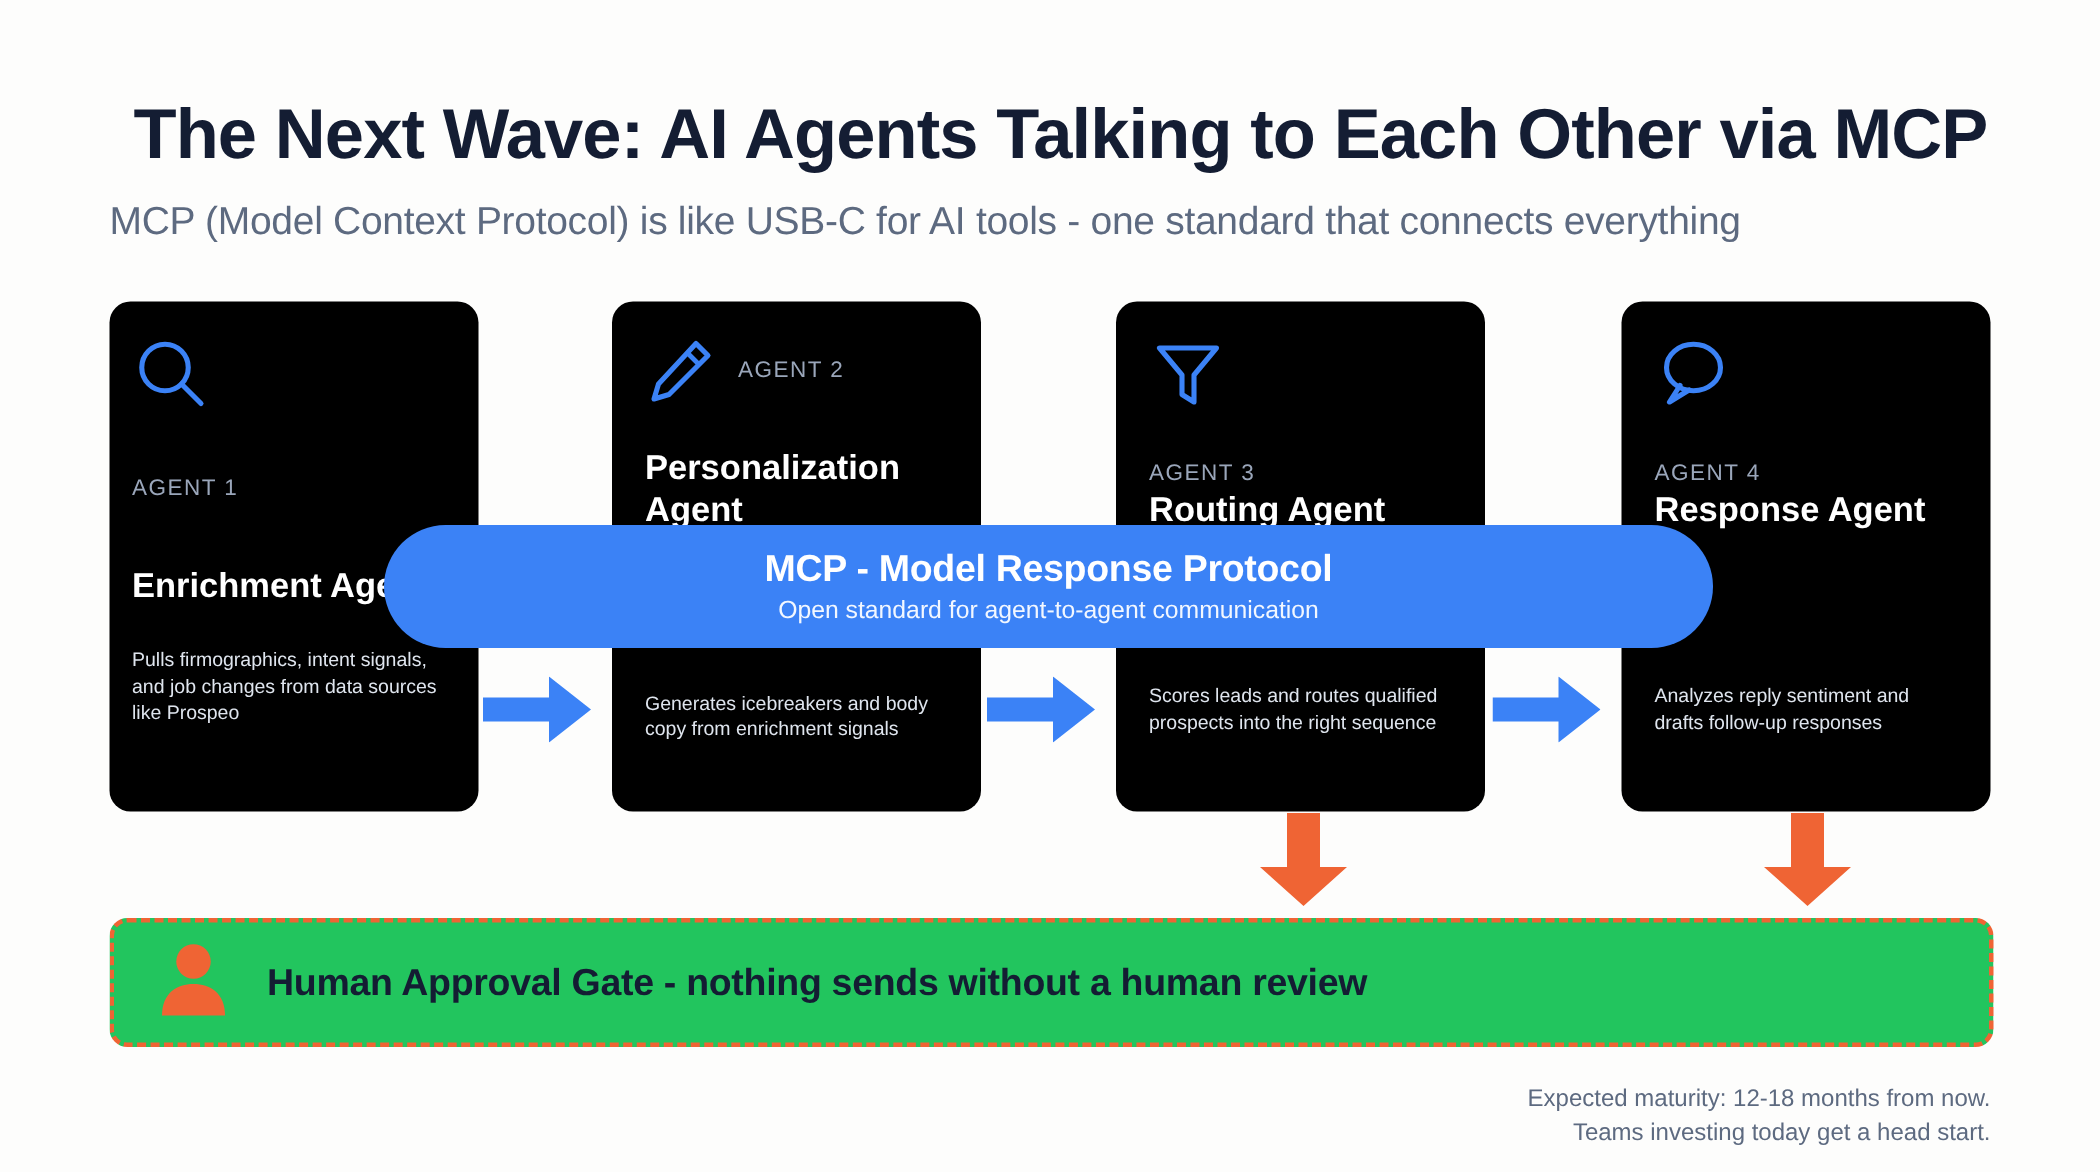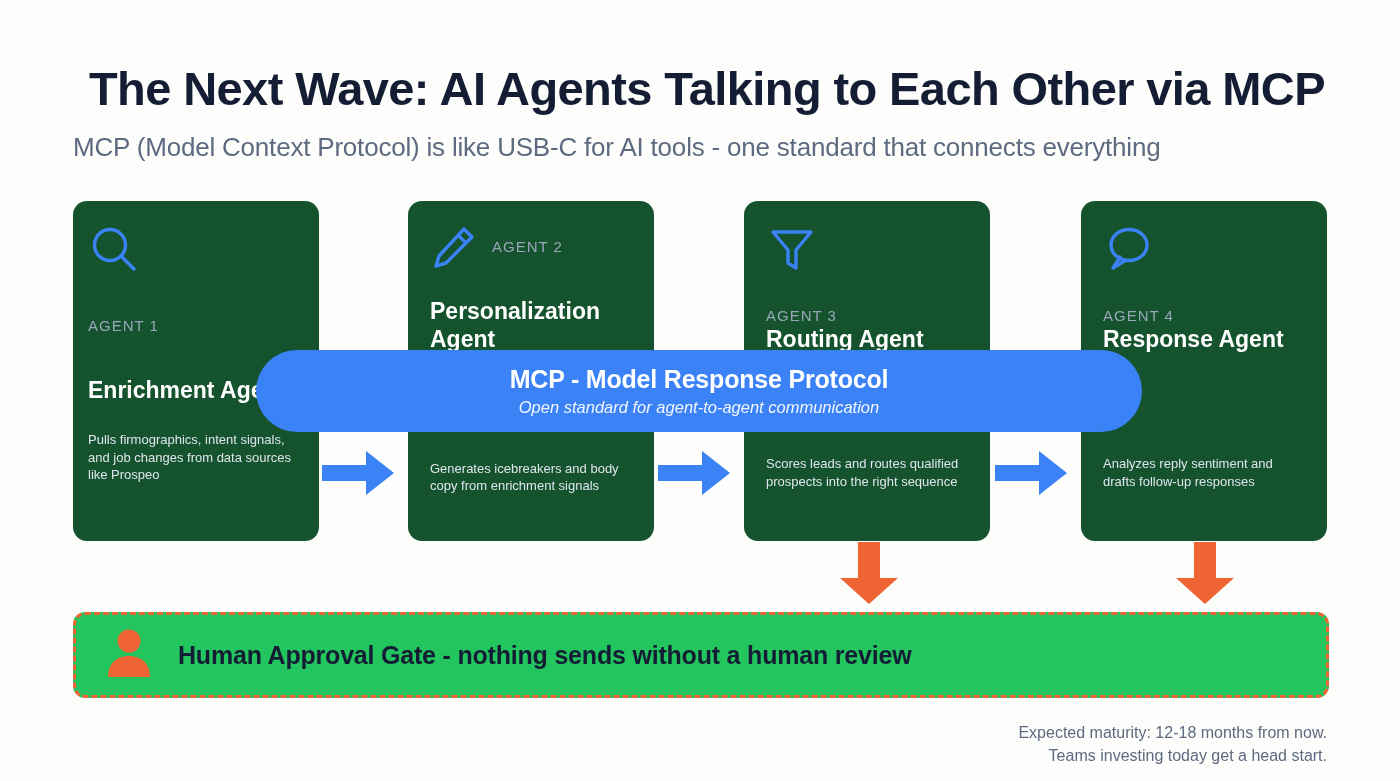--- a/index.html
+++ b/index.html
@@ -41,21 +41,21 @@
     left: 73px;
     top: 201px;
     width: 1256px;
     height: 340px;
   }
   .agent-card {
     position: absolute;
     top: 0;
     width: 246px;
     height: 340px;
-    background: #14532d;
+    background: #000000;
     border-radius: 14px;
     box-sizing: border-box;
     padding: 22px 22px 0 22px;
     color: #ffffff;
     overflow: hidden;
   }
   .agent-card.c1 { left: 0px; padding-left: 15px; }
   .agent-card.c2 { left: 335px; }
   .agent-card.c3 { left: 671px; }
   .agent-card.c4 { left: 1008px; }
@@ -130,21 +130,20 @@
     font-size: 25px;
     font-weight: bold;
     letter-spacing: -0.2px;
     line-height: 1.1;
   }
   #mcp-sub {
     font-size: 16.5px;
     margin-top: 5px;
     color: #f2f7ff;
     line-height: 1.1;
-    font-style: italic;
   }
 
   
   .down-arrow { position: absolute; top: 542px; }
   .down-arrow.d1 { left: 840px; }
   .down-arrow.d2 { left: 1176px; }
 
   
   #approval-gate {
     position: absolute;

